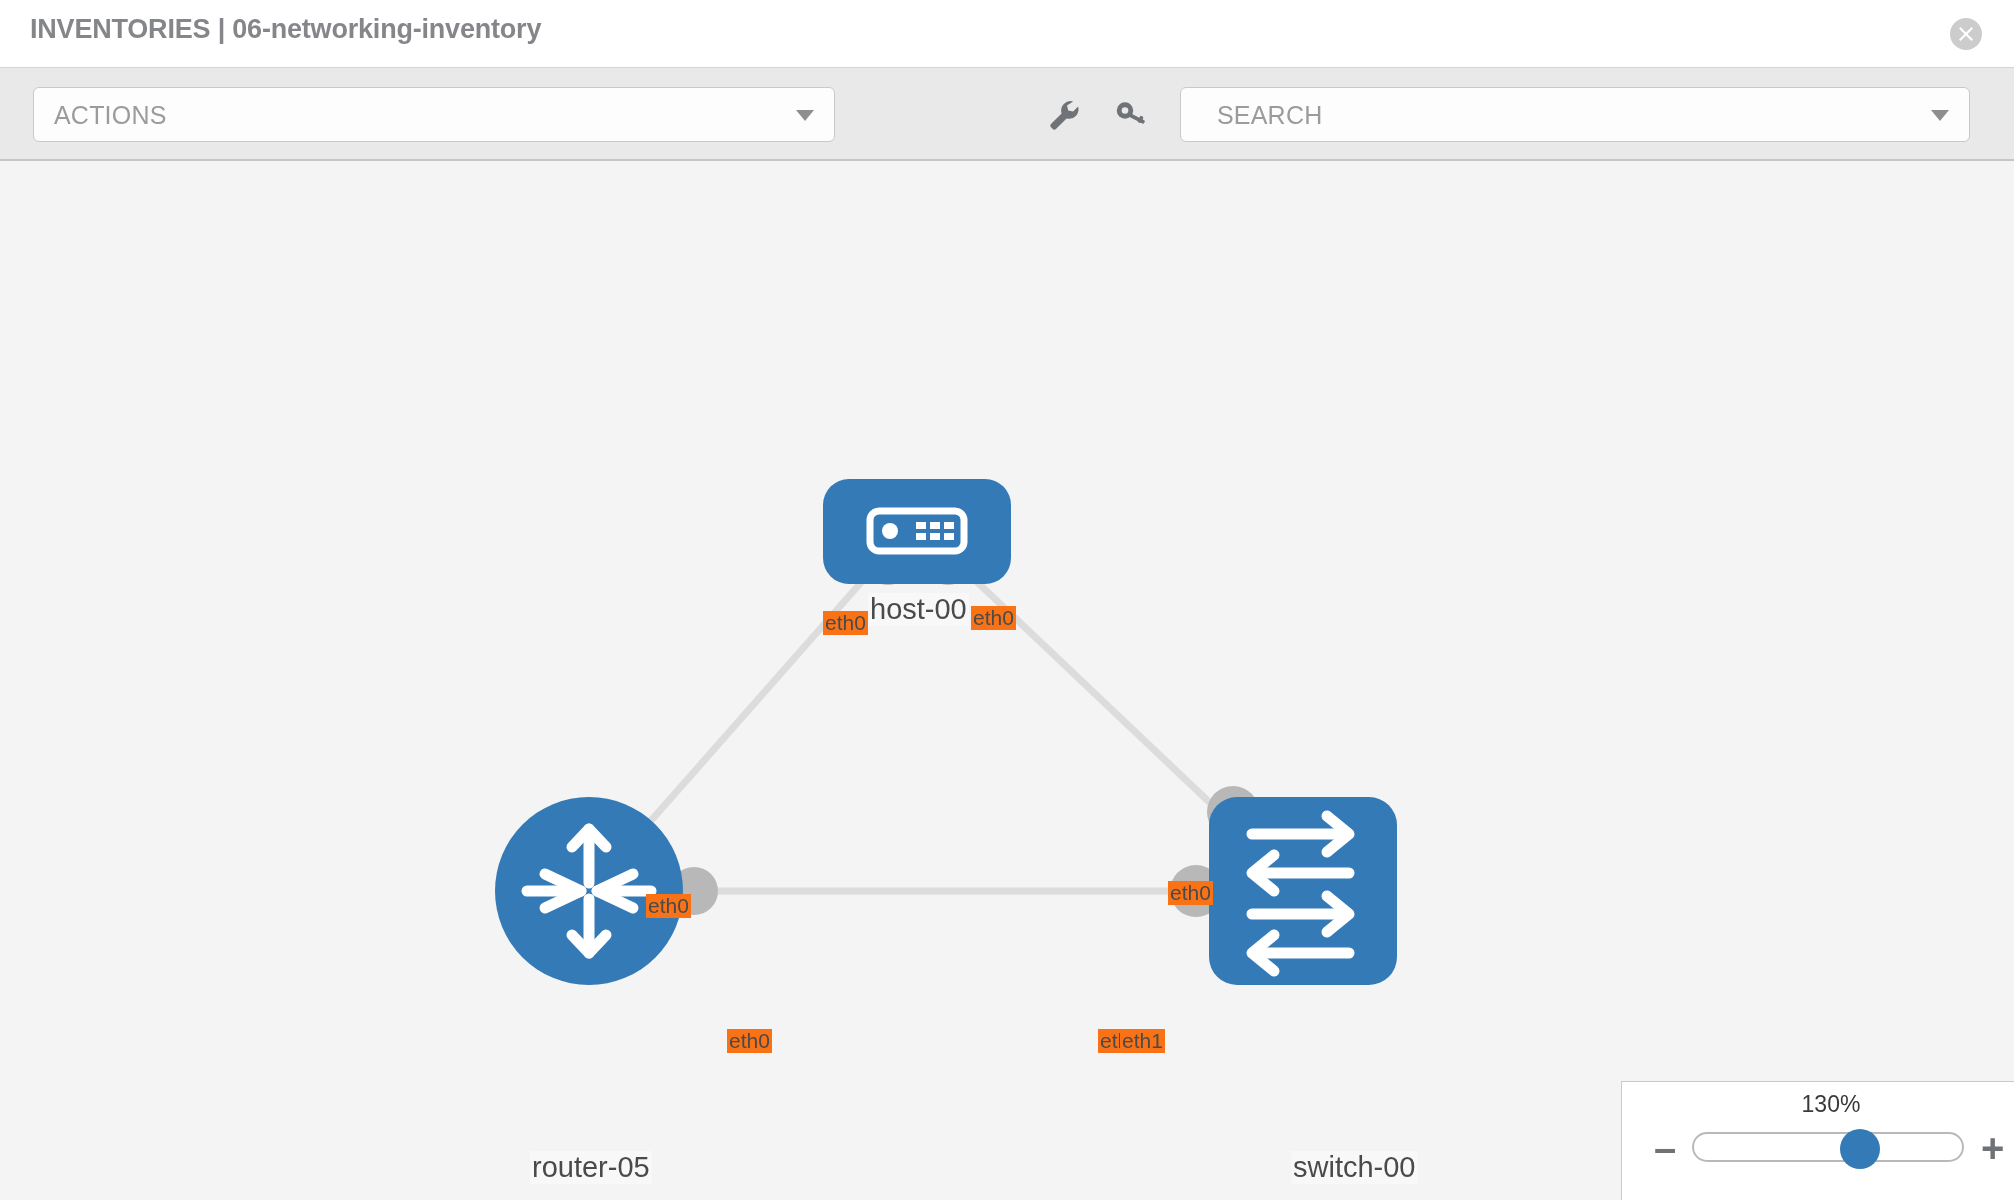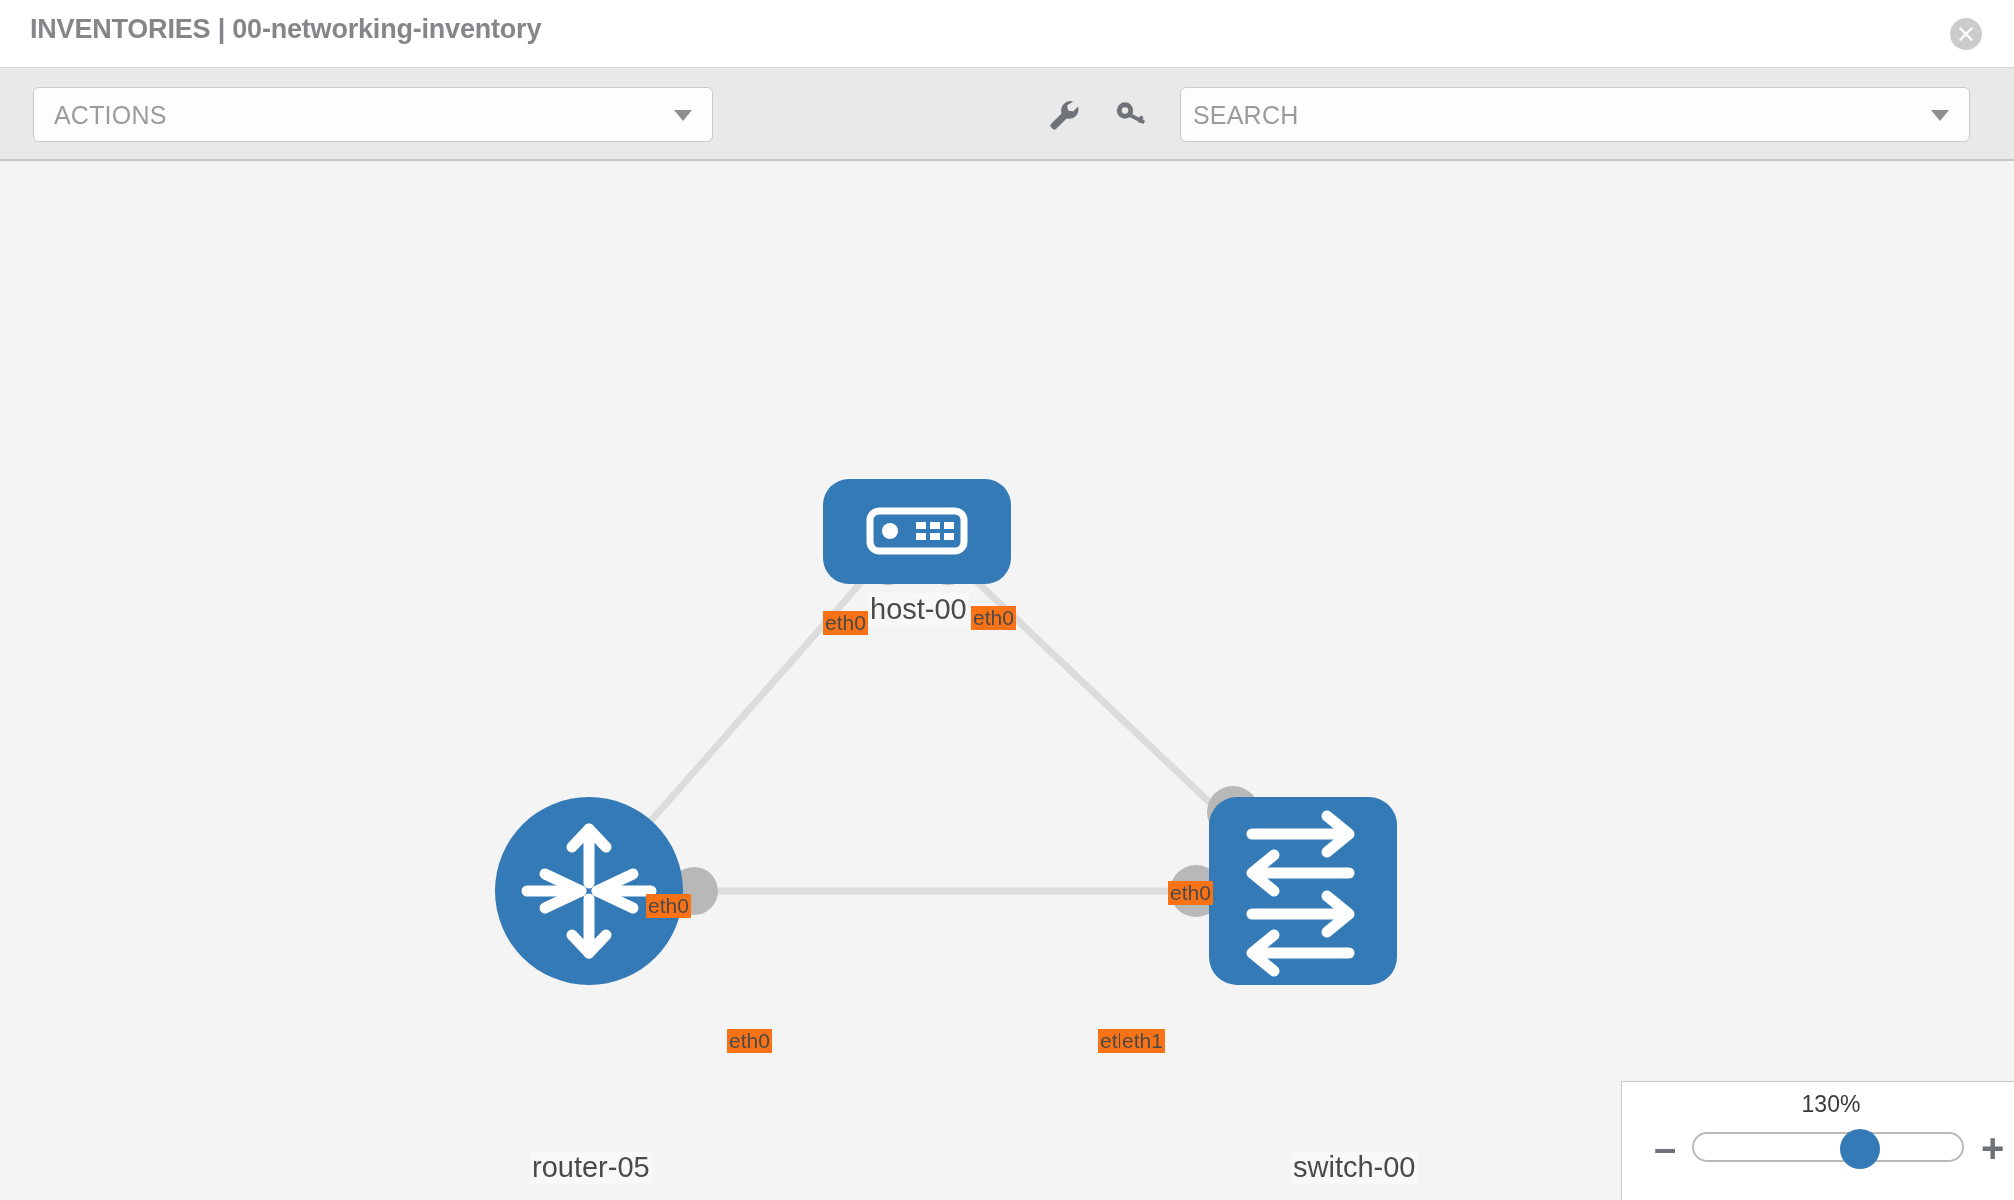--- a/index.html
+++ b/index.html
@@ -35,21 +35,21 @@
   
   .toolbar {
     position: absolute; left: 0; top: 67px;
     width: 2014px; height: 94px;
     background: #e9e9e9;
     border-top: 1px solid #d4d4d4;
     border-bottom: 2px solid #c6c6c8;
   }
   .actions-select {
     position: absolute; left: 33px; top: 19px;
-    width: 680px; height: 55px;
+    width: 802px; height: 55px;
     background: #fdfdfd;
     border: 1px solid #c9c9c9;
     border-radius: 6px;
     cursor: pointer;
   }
   .actions-select .label {
     position: absolute; left: 20px; top: 13px;
     font-size: 25px; color: #9b9b9b;
     letter-spacing: 0.2px;
   }
@@ -70,21 +70,21 @@
 
   .search-box {
     position: absolute; left: 1180px; top: 19px;
     width: 790px; height: 55px;
     background: #fdfdfd;
     border: 1px solid #c9c9c9;
     border-radius: 6px;
     cursor: text;
   }
   .search-box .label {
-    position: absolute; left: 12px; top: 13px;
+    position: absolute; left: 36px; top: 13px;
     font-size: 25px; color: #9b9b9b;
     letter-spacing: 0.2px;
   }
 
   
   .canvas {
     position: absolute; left: 0; top: 161px;
     width: 2014px; height: 1039px;
     background: #f4f4f4;
     overflow: hidden;
@@ -143,21 +143,21 @@
     background: #337ab7;
     cursor: grab;
   }
 </style>
 </head>
 <body>
 
 <div id="app">
 
   <div class="header">
-    <div class="header-title">INVENTORIES | 00-networking-inventory</div>
+    <div class="header-title">INVENTORIES | 06-networking-inventory</div>
     <div class="close-btn">
       <svg width="32" height="32" viewBox="0 0 32 32" aria-hidden="true">
         <path d="M10.5 9 L16 14.5 L21.5 9 L23 10.5 L17.5 16 L23 21.5 L21.5 23 L16 17.5 L10.5 23 L9 21.5 L14.5 16 L9 10.5 Z" fill="#ffffff"></path>
       </svg>
     </div>
   </div>
 
   <div class="toolbar">
 
     <div class="actions-select">

